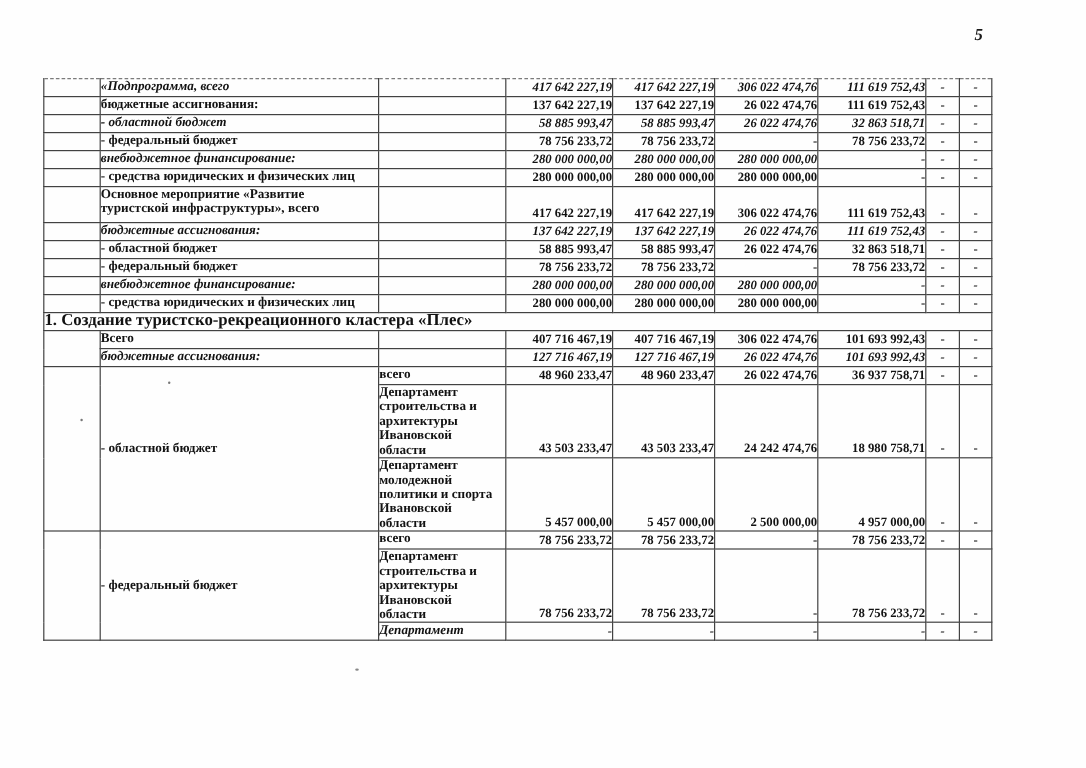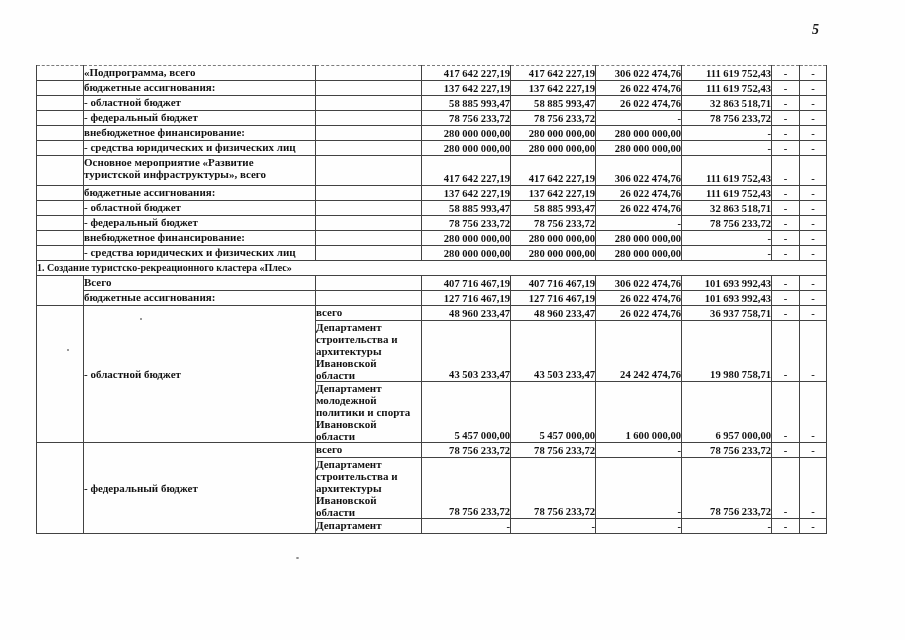--- a/index.html
+++ b/index.html
@@ -46,26 +46,26 @@
     vertical-align:bottom;
     padding:0 5px 1px 2px;
   }
   td.dash{
     font-size:10.6px;line-height:12px;
     text-align:center;
     vertical-align:bottom;
     padding:0 2px 1px 0;
   }
   td.section-cell{
-    font-size:10px;line-height:13px;
+    font-size:14px;line-height:13px;
     padding:1px 3px 0 4px;
     vertical-align:top;
   }
   td.vmid{vertical-align:middle;}
-  tr.dt td{border-top:1px dashed #7b7b7b;}
+  tr.dt td{border-top:1px dashed #7b7b7b;font-style:italic;}
   .dot{position:absolute;background:#777;border-radius:50%;}
   .dot1{left:140px;top:318px;width:2px;height:2px;}
   .dot2{left:67px;top:349px;width:2px;height:2px;}
   .dot3{left:296px;top:557px;width:3px;height:2px;background:#888;}
 </style>
 </head>
 <body>
 
 <div class="page">
   <div class="pagenum">5</div>
@@ -253,34 +253,34 @@
       </tr>
       <tr class="h60">
         <td class="sub">Департамент
 строительства и
 архитектуры
 Ивановской
 области</td>
         <td class="num">43 503 233,47</td>
         <td class="num">43 503 233,47</td>
         <td class="num">24 242 474,76</td>
-        <td class="num">19 980 758,71</td>
+        <td class="num">18 980 758,71</td>
         <td class="dash">-</td>
         <td class="dash">-</td>
       </tr>
       <tr class="h60">
         <td class="sub">Департамент
 молодежной
 политики и спорта
 Ивановской
 области</td>
         <td class="num">5 457 000,00</td>
         <td class="num">5 457 000,00</td>
-        <td class="num">1 600 000,00</td>
-        <td class="num">6 957 000,00</td>
+        <td class="num">2 500 000,00</td>
+        <td class="num">4 957 000,00</td>
         <td class="dash">-</td>
         <td class="dash">-</td>
       </tr>
       <tr class="h15">
         <td class="a" rowspan="3"></td>
         <td class="lbl vmid" rowspan="3">- федеральный бюджет</td>
         <td class="sub">всего</td>
         <td class="num">78 756 233,72</td>
         <td class="num">78 756 233,72</td>
         <td class="num">-</td>

